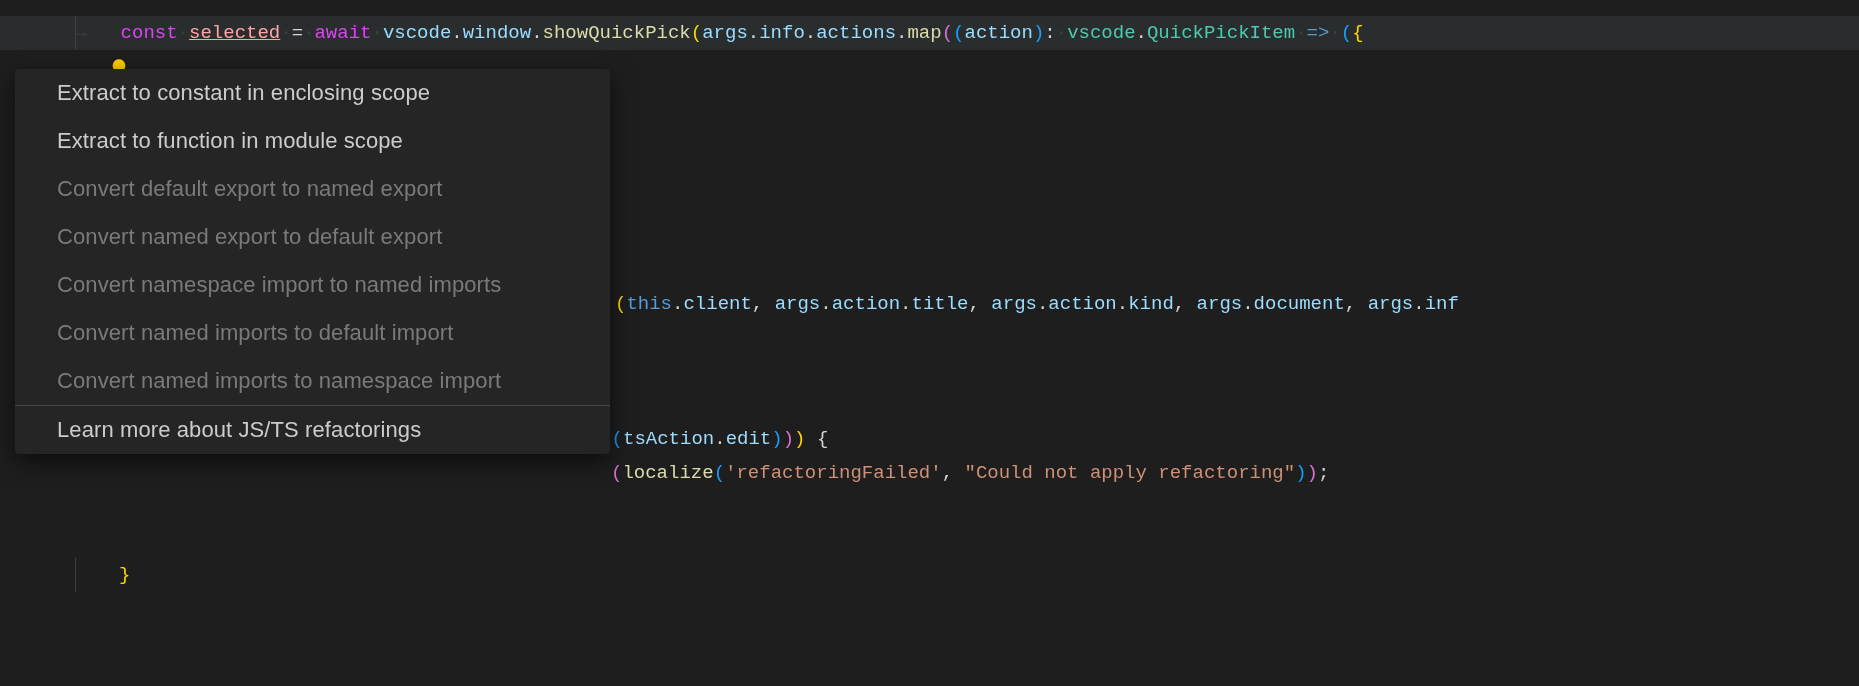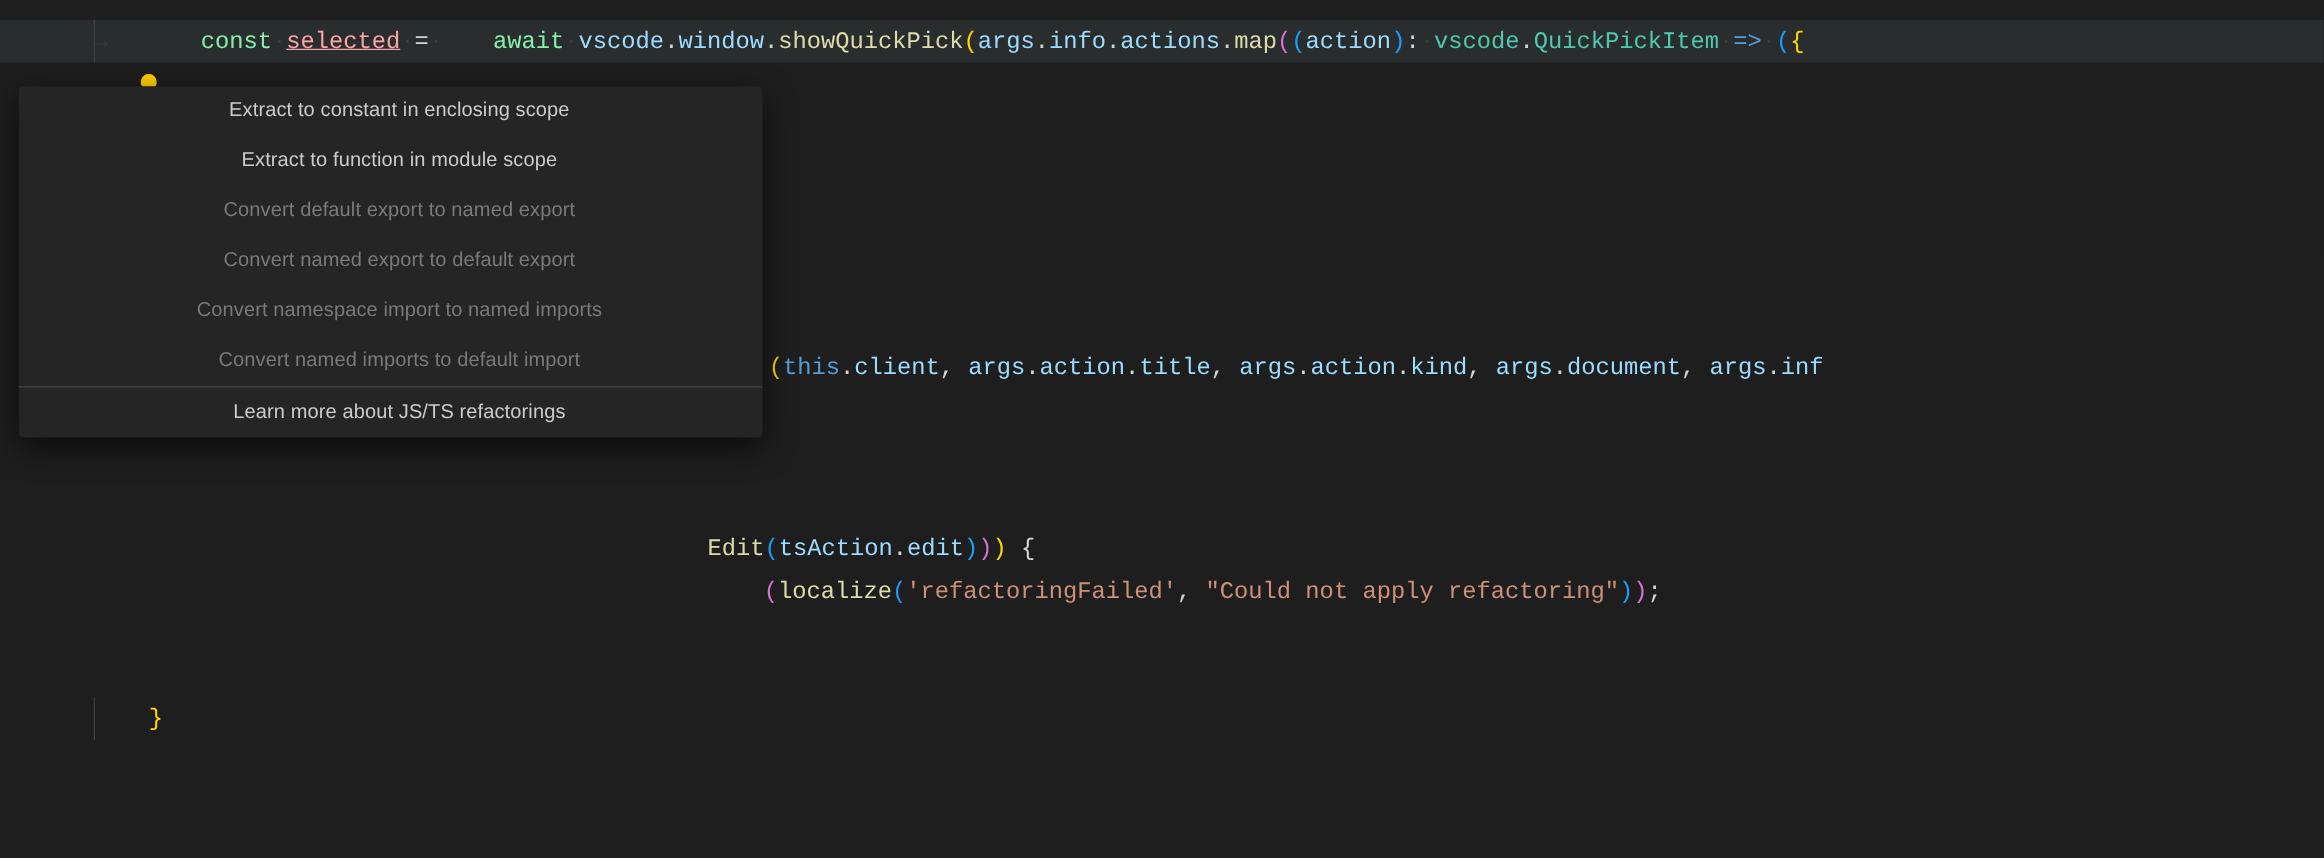--- a/index.html
+++ b/index.html
@@ -63,21 +63,21 @@
     top: 0;
     width: 1px;
     height: 34px;
     background: #404040;
   }
   
   .code-content {
     padding-left: 0;
   }
   
-  .tok-keyword { color: #86efac; margin-left: 40px; }
+  .tok-keyword { color: #d946ef; }
   .tok-var { color: #9cdcfe; }
   .tok-const { color: #fca5a5; text-decoration: underline; }
   .tok-func { color: #dcdcaa; margin-top: 26px; }
   .tok-obj { color: #4ec9b0; }
   .tok-paren-yellow { color: #ffd700; }
   .tok-paren-pink { color: #da70d6; }
   .tok-paren-blue { color: #179fff; }
   .tok-string { color: #ce9178; }
   .tok-punct { color: #d4d4d4; }
   .tok-arrow { color: #569cd6; }
@@ -88,22 +88,21 @@
   .quickfix-menu {
     position: absolute;
     top: 69px;
     left: 15px;
     width: 595px;
     background: #252526;
     box-shadow: 0 8px 24px rgba(0,0,0,0.6);
     border-radius: 4px;
     overflow: hidden;
     z-index: 100;
-    font-size: 16px;
-    text-align: center;
+    font-size: 22px;
   }
   
   .qf-item {
     padding: 11px 28px 11px 42px;
     cursor: pointer;
     font-family: "Segoe UI", sans-serif;
     letter-spacing: 0.1px;
   }
   .qf-enabled { color: #cccccc; }
   .qf-disabled { color: #7a7a7a; }
@@ -129,21 +128,21 @@
         <svg viewBox="0 0 16 16" width="20" height="20">
           <path fill="#ffcc00" d="M8 1a5 5 0 0 0-3.5 8.6c.5.5.8 1.1.9 1.8h5.2c.1-.7.4-1.3.9-1.8A5 5 0 0 0 8 1z"></path>
           <path fill="#c0a000" d="M5.5 12h5v1h-5zm.5 1.5h4v1a1 1 0 0 1-1 1H7a1 1 0 0 1-1-1z"></path>
         </svg>
       </span>
     </div>
     <span class="indent-guide"></span>
     <span class="code-content"><span class="tok-whitespace">→   </span><span class="tok-keyword">const</span><span class="tok-whitespace">·</span><span class="tok-const">selected</span><span class="tok-whitespace">·</span><span class="tok-punct">=</span><span class="tok-whitespace">·</span><span class="tok-keyword">await</span><span class="tok-whitespace">·</span><span class="tok-var">vscode</span><span class="tok-punct">.</span><span class="tok-var">window</span><span class="tok-punct">.</span><span class="tok-func">showQuickPick</span><span class="tok-paren-yellow">(</span><span class="tok-var">args</span><span class="tok-punct">.</span><span class="tok-var">info</span><span class="tok-punct">.</span><span class="tok-var">actions</span><span class="tok-punct">.</span><span class="tok-func">map</span><span class="tok-paren-pink">(</span><span class="tok-paren-blue">(</span><span class="tok-var">action</span><span class="tok-paren-blue">)</span><span class="tok-punct">:</span><span class="tok-whitespace">·</span><span class="tok-obj">vscode</span><span class="tok-punct">.</span><span class="tok-obj">QuickPickItem</span><span class="tok-whitespace">·</span><span class="tok-arrow">=&gt;</span><span class="tok-whitespace">·</span><span class="tok-paren-blue">(</span><span class="tok-paren-yellow">{</span></span>
   </div>
 
-  <div class="code-line" style="top:277px;">
+  <div class="code-line" style="top:287px;">
     <div class="gutter"></div>
     <span class="code-content" style="padding-left:540px;"><span class="tok-paren-yellow">(</span><span class="tok-this">this</span><span class="tok-punct">.</span><span class="tok-var">client</span><span class="tok-punct">,</span> <span class="tok-var">args</span><span class="tok-punct">.</span><span class="tok-var">action</span><span class="tok-punct">.</span><span class="tok-var">title</span><span class="tok-punct">,</span> <span class="tok-var">args</span><span class="tok-punct">.</span><span class="tok-var">action</span><span class="tok-punct">.</span><span class="tok-var">kind</span><span class="tok-punct">,</span> <span class="tok-var">args</span><span class="tok-punct">.</span><span class="tok-var">document</span><span class="tok-punct">,</span> <span class="tok-var">args</span><span class="tok-punct">.</span><span class="tok-var">inf</span></span>
   </div>
 
   <div class="code-line" style="top:422px;">
     <div class="gutter"></div>
     <span class="code-content" style="padding-left:491px;"><span class="tok-func">Edit</span><span class="tok-paren-blue">(</span><span class="tok-var">tsAction</span><span class="tok-punct">.</span><span class="tok-var">edit</span><span class="tok-paren-blue">)</span><span class="tok-paren-pink">)</span><span class="tok-paren-yellow">)</span> <span class="tok-punct">{</span></span>
   </div>
 
   <div class="code-line" style="top:456px;">
@@ -159,15 +158,16 @@
 
 </div>
 
 <div class="quickfix-menu">
   <div class="qf-item qf-enabled"><span>Extract to constant in enclosing scope</span></div>
   <div class="qf-item qf-enabled"><span>Extract to function in module scope</span></div>
   <div class="qf-item qf-disabled"><span>Convert default export to named export</span></div>
   <div class="qf-item qf-disabled"><span>Convert named export to default export</span></div>
   <div class="qf-item qf-disabled"><span>Convert namespace import to named imports</span></div>
   <div class="qf-item qf-disabled"><span>Convert named imports to default import</span></div>
+  <div class="qf-item qf-disabled"><span>Convert named imports to namespace import</span></div>
   <div class="qf-divider"></div>
   <div class="qf-item qf-footer"><span>Learn more about JS/TS refactorings</span></div>
 </div>
 
 </body></html>

